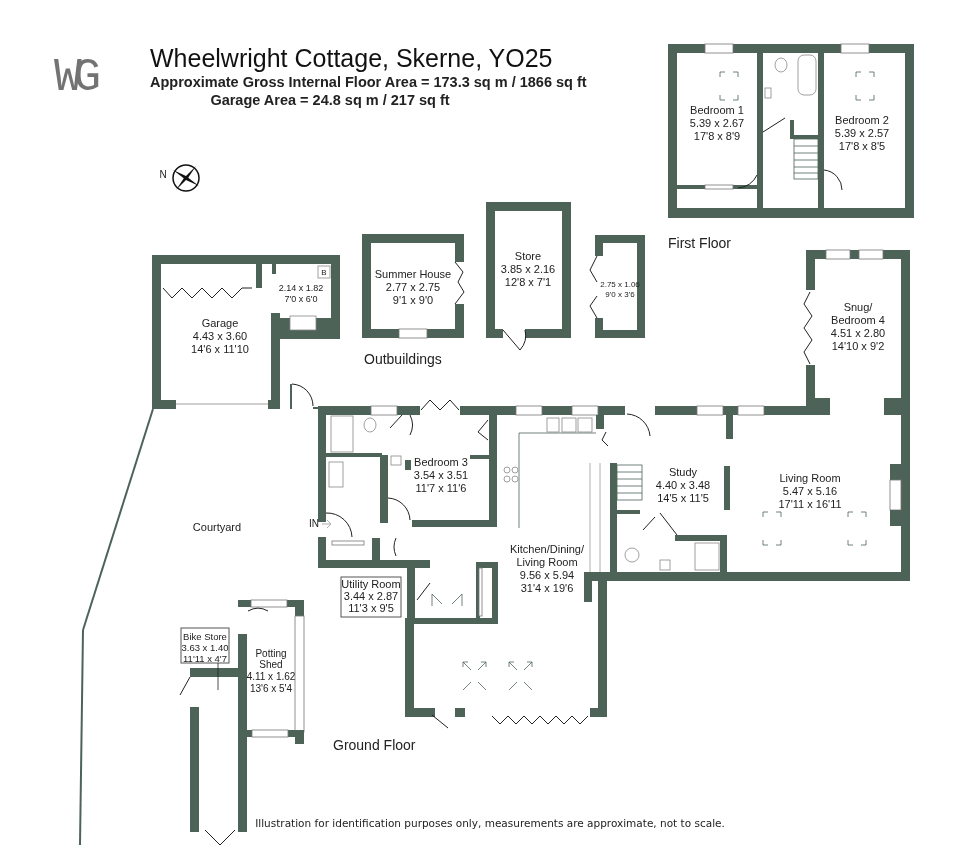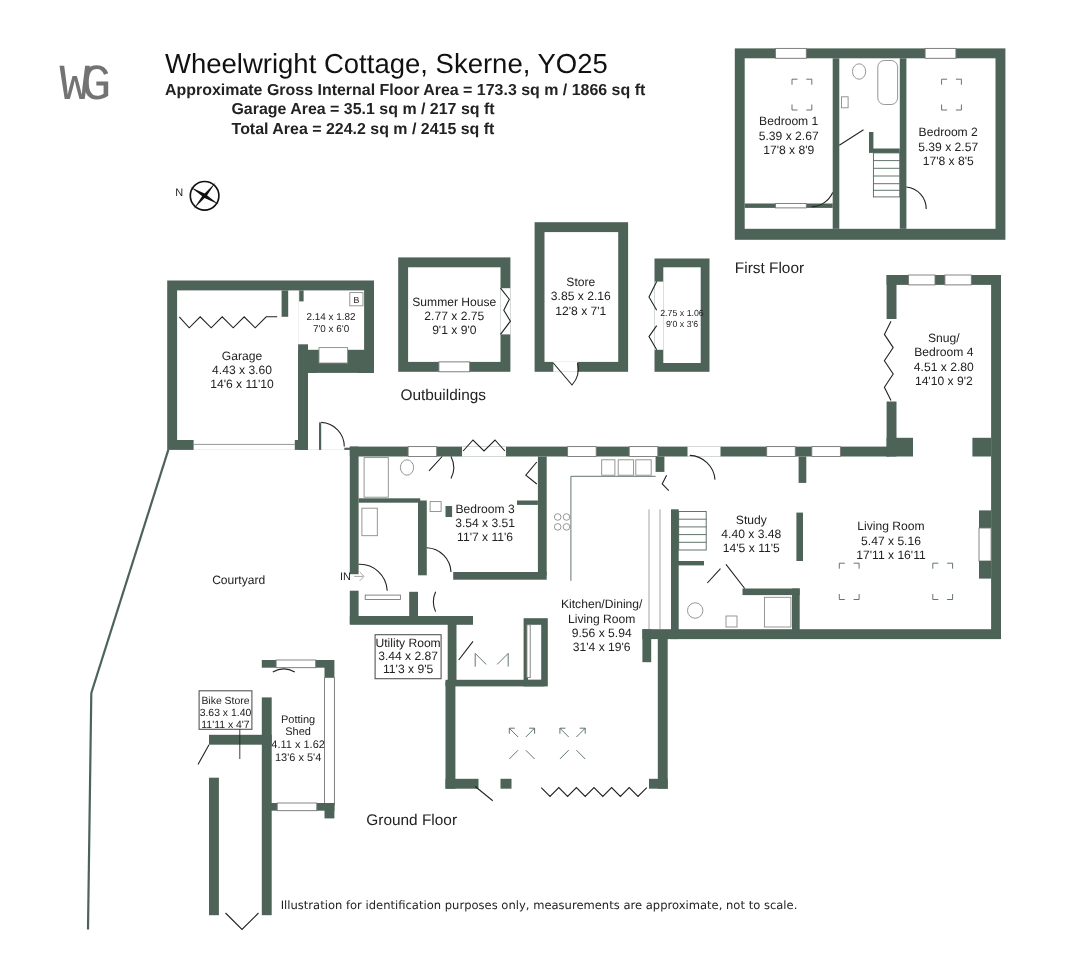--- a/index.html
+++ b/index.html
@@ -20,22 +20,21 @@
   .disclaimer{position:absolute;left:0;width:980px;top:817px;text-align:center;font-family:"DejaVu Sans",sans-serif;font-size:10.5px;color:#222;}
 </style>
 </head>
 <body>
 
 <div class="logo">WG</div>
 
 <div class="title">
   <h1>Wheelwright Cottage, Skerne, YO25</h1>
   <div class="line">Approximate Gross Internal Floor Area = 173.3 sq m / 1866 sq ft</div>
-  <div class="line">Garage Area = 35.1 sq m / 217 sq ft</div>
-  <div class="line">Total Area = 224.2 sq m / 2415 sq ft</div>
+  <div class="line">Garage Area = 24.8 sq m / 217 sq ft</div>
 </div>
 
 <svg width="980" height="868" viewBox="0 0 980 868">
 
   <g>
     <text x="163" y="178" class="lbl" style="font-size:10px">N</text>
     <circle cx="186" cy="178" r="13" fill="none" stroke="#111" stroke-width="1.5"></circle>
     <polygon points="173,170 186,176 199,186 186,180" fill="#111"></polygon>
     <polygon points="196,166 188,178 176,190 184,178" fill="#111"></polygon>
   </g>

